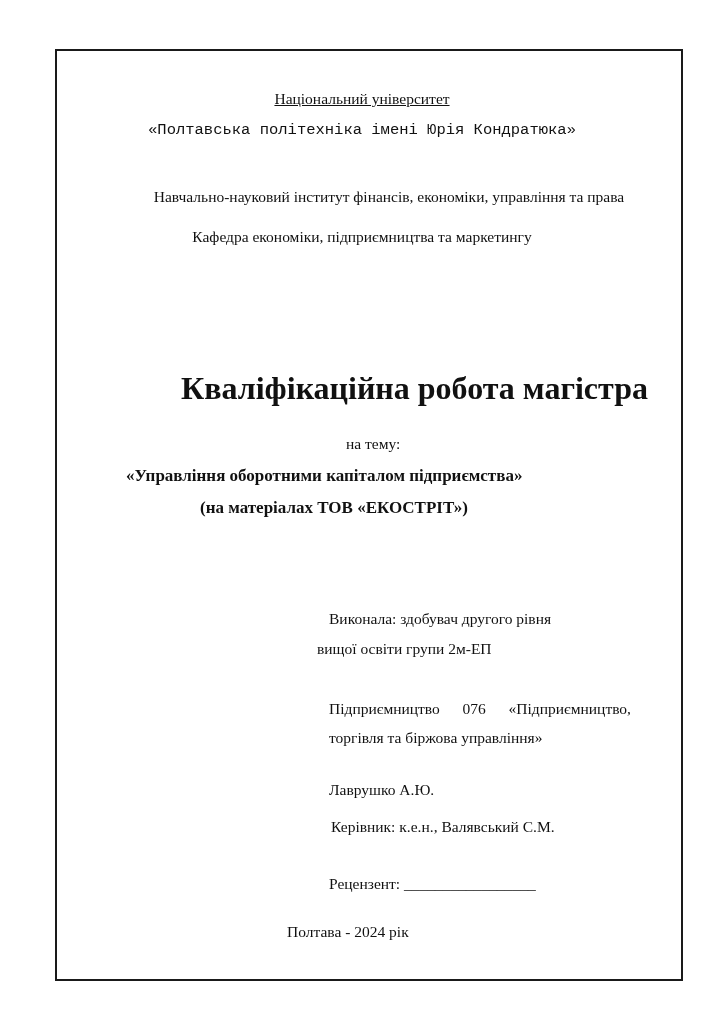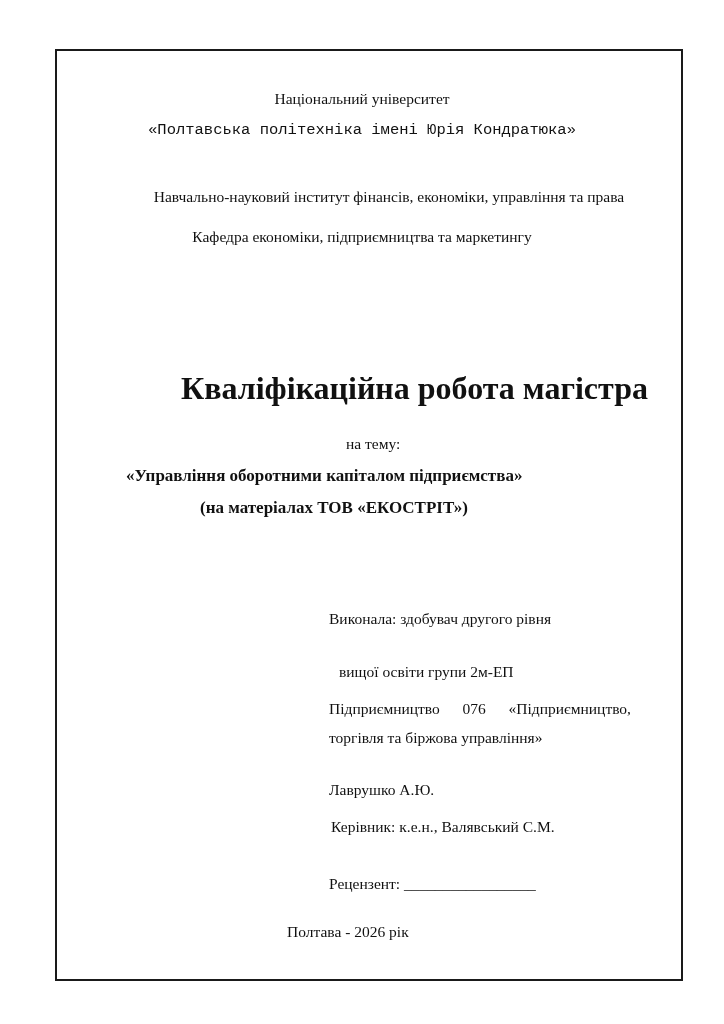--- a/index.html
+++ b/index.html
@@ -50,42 +50,42 @@
       display: flex;
       justify-content: space-between;
       width: 302px;
     }
   </style>
 </head>
 <body>
 
 <div class="frame"></div>
 
-<div class="line center" style="top:89px;">Національний університет</div>
+<div class="line center" style="top:89px;text-decoration:underline;">Національний університет</div>
 <div class="line center" style="top:120px;font-family:Liberation Mono, monospace;">«Полтавська політехніка імені Юрія Кондратюка»</div>
 
 <div class="line center" style="top:187px;padding-left:27px;">Навчально-науковий інститут фінансів, економіки, управління та права</div>
 <div class="line center" style="top:227px;">Кафедра економіки, підприємництва та маркетингу</div>
 
 <div class="line bold title" style="left:181px; top:373px;">Кваліфікаційна робота магістра</div>
 <div class="line" style="left:346px; top:434px;">на тему:</div>
 <div class="line bold topic" style="left:126px; top:464px;">«Управління оборотними капіталом підприємства»</div>
 <div class="line bold topic" style="left:200px; top:496px;">(на матеріалах ТОВ «ЕКОСТРІТ»)</div>
 
 <div class="line" style="left:329px; top:609px;">Виконала: здобувач другого рівня</div>
-<div class="line" style="left:339px; top:639px;margin-top:23px;">вищої освіти групи 2м-ЕП</div>
+<div class="line" style="left:317px; top:639px;">вищої освіти групи 2м-ЕП</div>
 
 <div class="line justify-row" style="left:329px; top:699px;">
   <span>Підприємництво</span>
   <span>076</span>
   <span>«Підприємництво,</span>
 </div>
 <div class="line" style="left:329px; top:728px;">торгівля та біржова управління»</div>
 <div class="line" style="left:329px; top:757px;margin-top:23px;">Лаврушко А.Ю.</div>
 
 <div class="line" style="left:331px; top:817px;">Керівник: к.е.н., Валявський С.М.</div>
 
 <div class="line" style="left:329px; top:874px;">
   <span>Рецензент:</span>
   <span>_________________</span>
 </div>
 
-<div class="line" style="left:287px; top:922px;">Полтава - 2026 рік</div>
+<div class="line" style="left:287px; top:922px;">Полтава - 2024 рік</div>
 
 </body></html>

